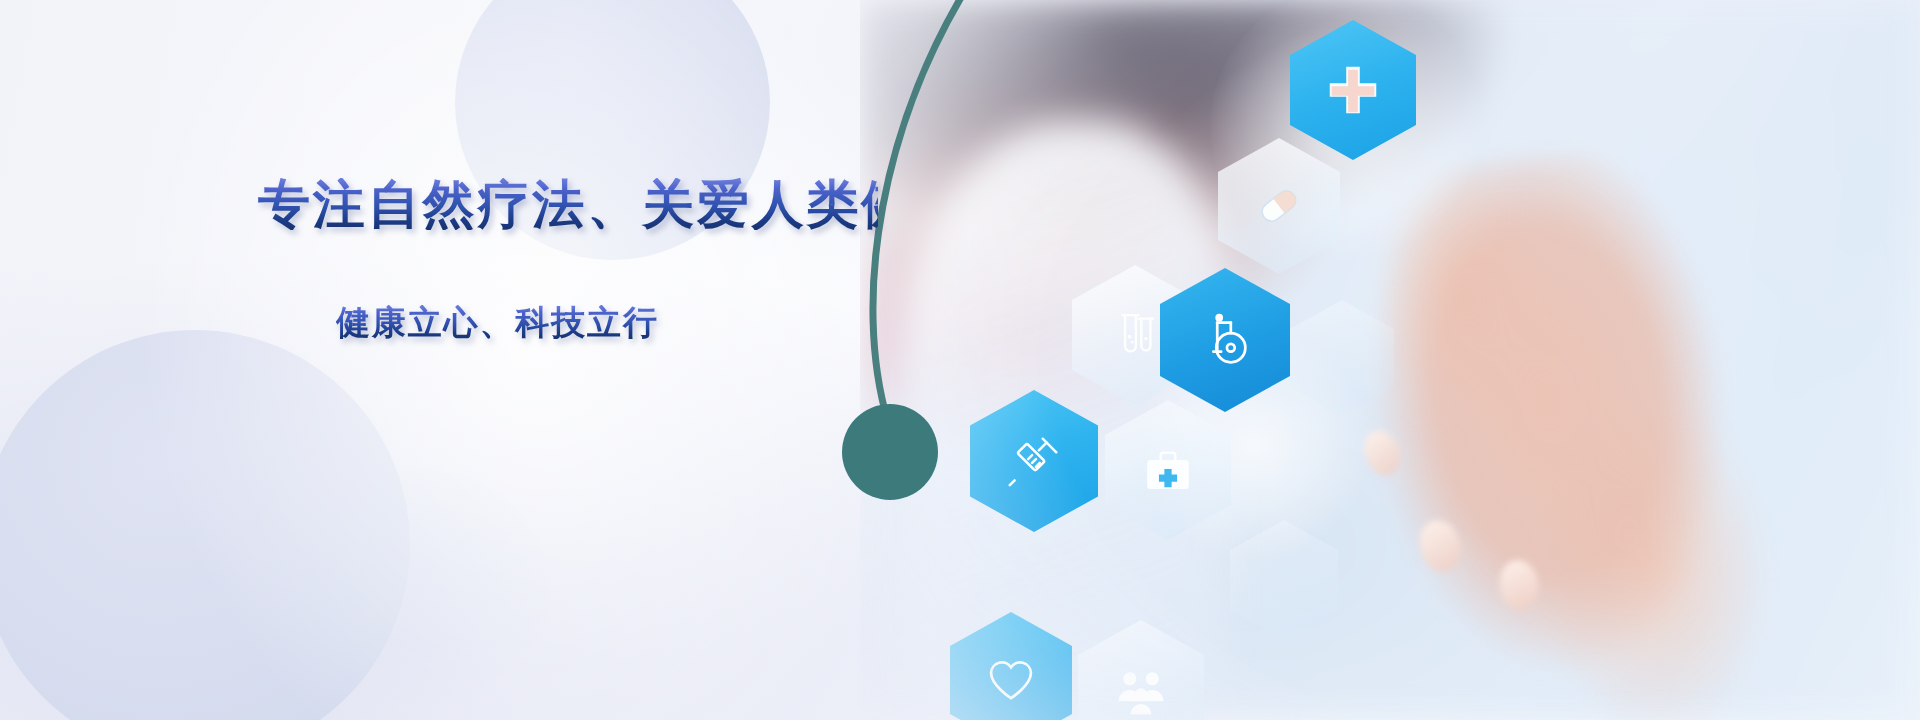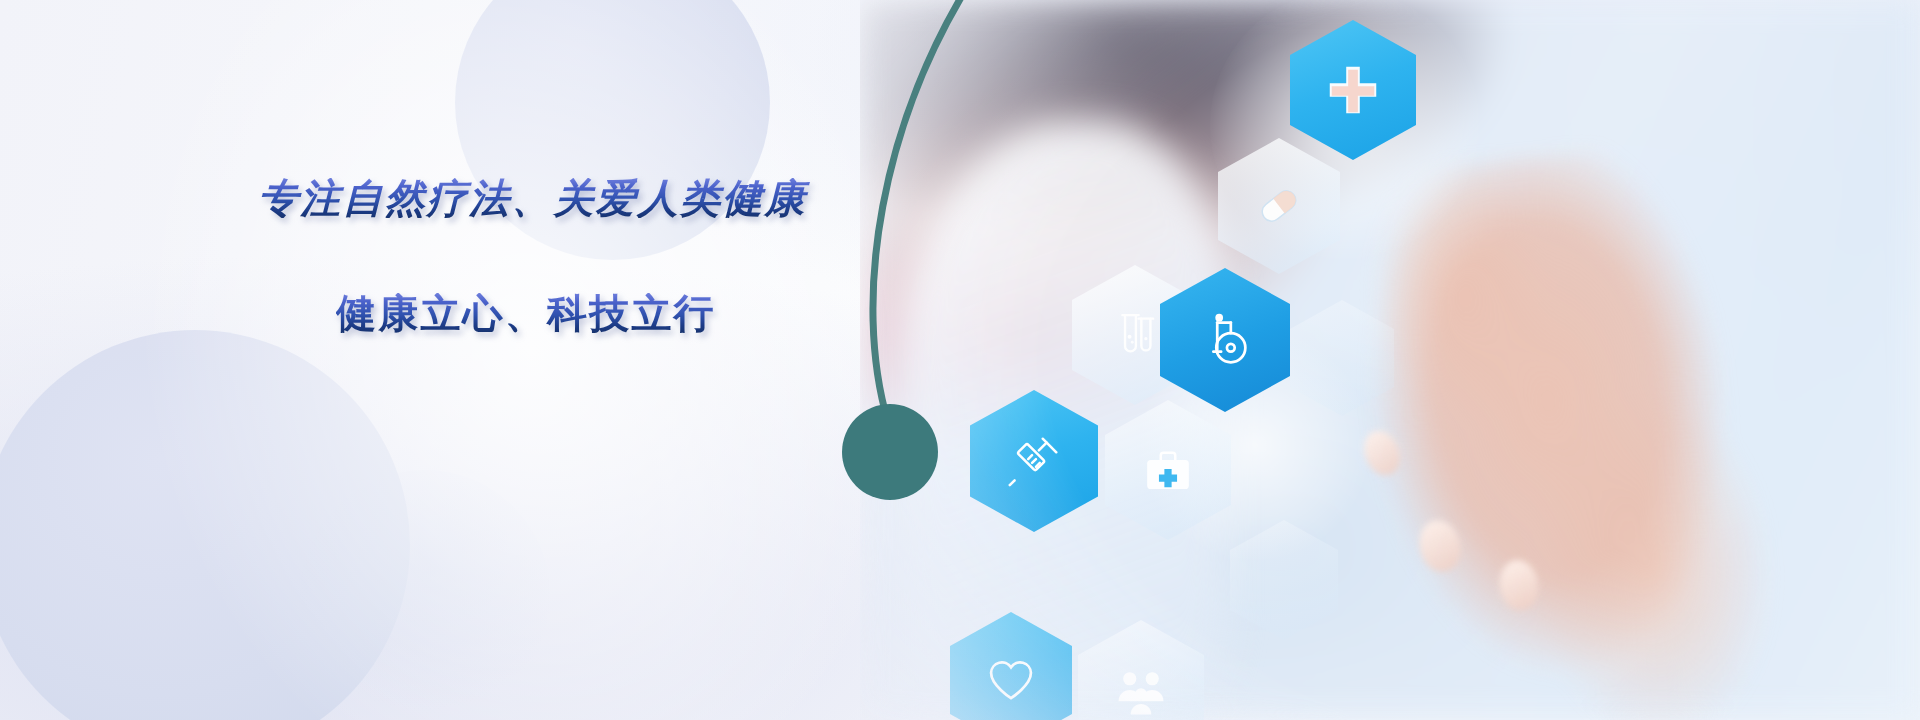--- a/index.html
+++ b/index.html
@@ -47,22 +47,22 @@
   }
   .hline{
     font-weight:700;
     letter-spacing:.055em;
     white-space:nowrap;
     background:linear-gradient(180deg,#6f7fdd 0%,#4b62cb 22%,#2f51ae 55%,#1c3b86 82%,#17336f 100%);
     -webkit-background-clip:text;background-clip:text;
     color:transparent;-webkit-text-fill-color:transparent;
     filter:drop-shadow(3px 4px 3px rgba(80,95,150,.34));
   }
-  .hline-1{font-size:40px;line-height:1;font-style:italic;}
-  .hline-2{font-size:40px;line-height:1;margin-top:75px;margin-left:78px;}
+  .hline-1{font-size:52px;line-height:1;}
+  .hline-2{font-size:34px;line-height:1;margin-top:75px;margin-left:78px;}
 
   
   .photo-panel{
     position:absolute;left:860px;top:0;width:1060px;height:720px;
     overflow:hidden;
     -webkit-mask-image:radial-gradient(120% 100% at 92% 50%, #000 62%, rgba(0,0,0,.35) 84%, rgba(0,0,0,0) 100%);
             mask-image:radial-gradient(120% 100% at 92% 50%, #000 62%, rgba(0,0,0,.35) 84%, rgba(0,0,0,0) 100%);
   }
   .photo-bg{
     position:absolute;inset:0;

